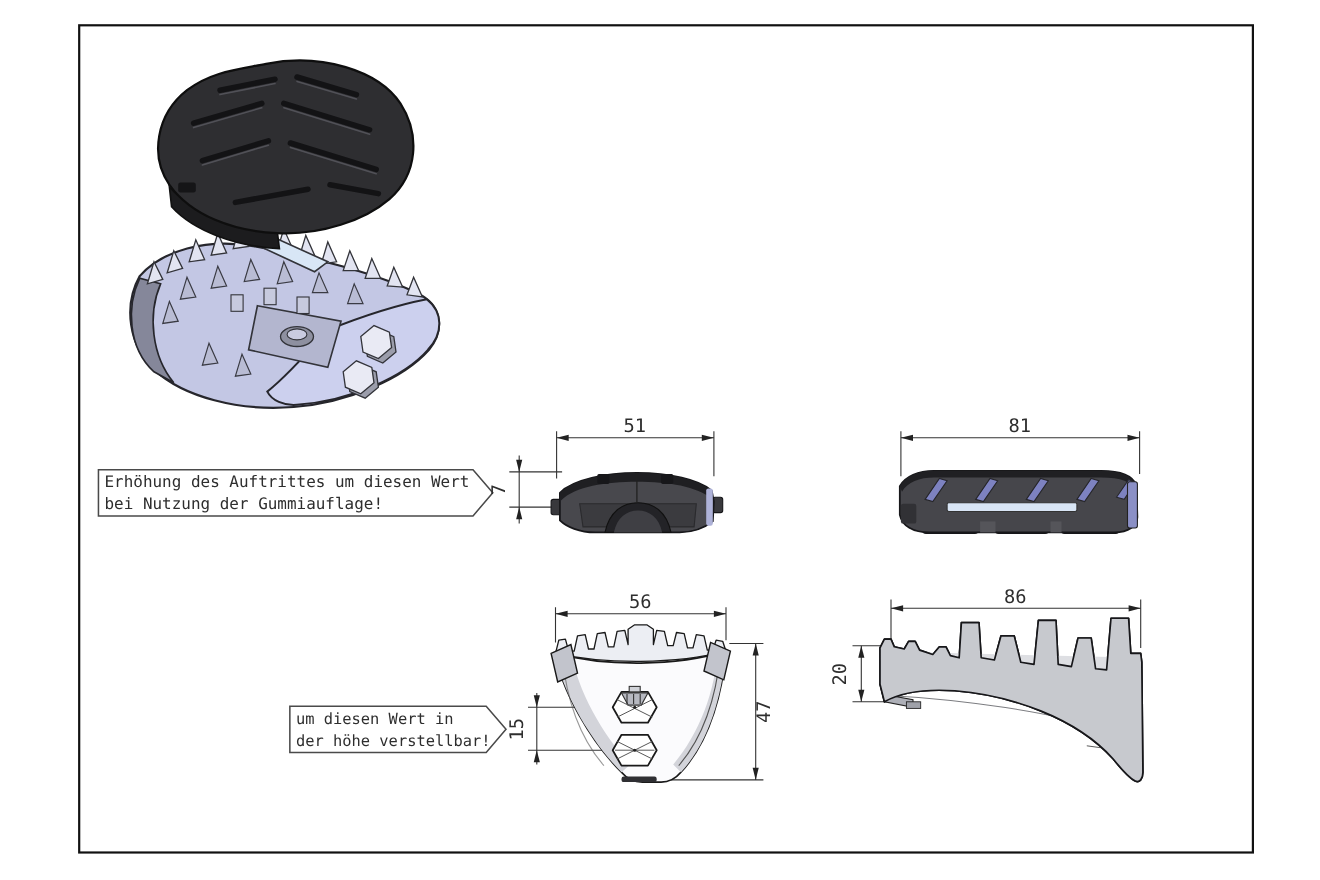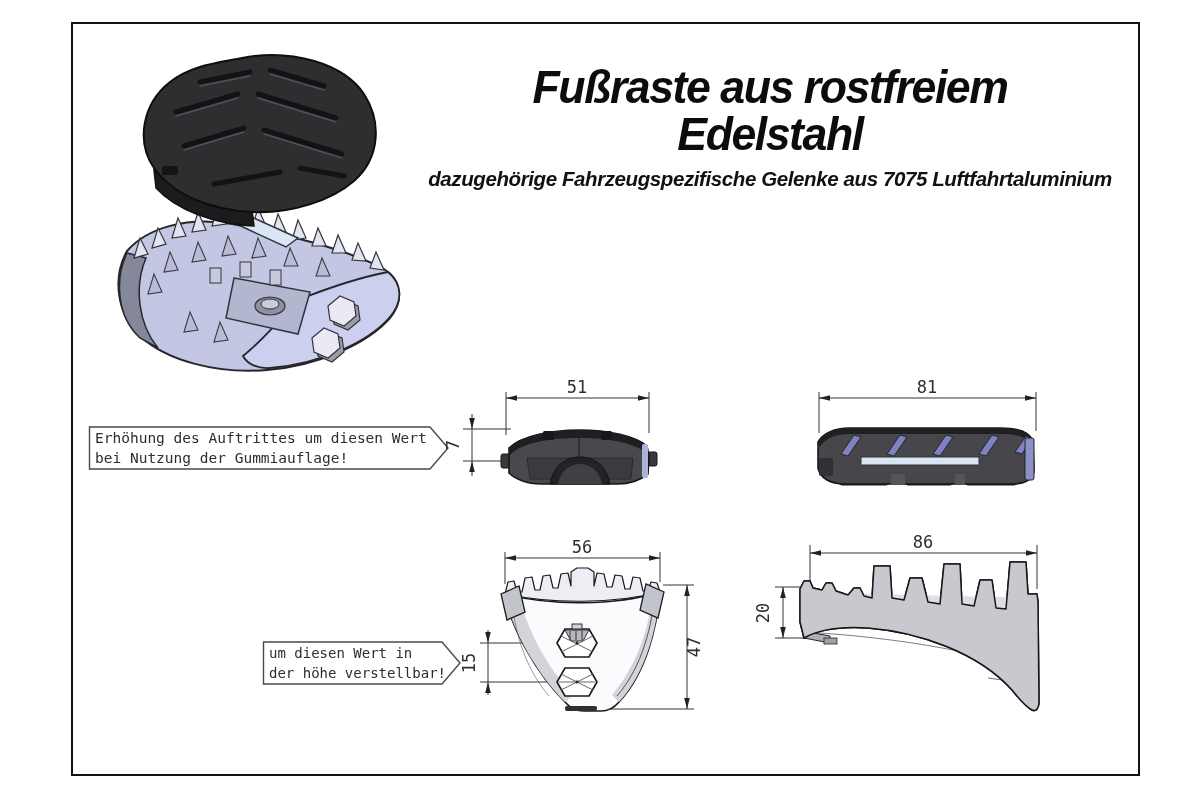--- a/index.html
+++ b/index.html
@@ -27,25 +27,20 @@
   
   .tech{font-family:"DejaVu Sans Mono",monospace;fill:#2e2e2e;}
   svg{display:block;}
 </style>
 </head>
 <body>
 
 <div id="stage">
   <div id="frame"></div>
 
-  <div class="abs" id="title-block">
-    <div class="title-line">Fußraste aus rostfreiem</div>
-    <div class="title-line">Edelstahl</div>
-    <div class="subtitle">dazugehörige Fahrzeugspezifische Gelenke aus 7075 Luftfahrtaluminium</div>
-  </div>
 
   <svg class="abs" style="left:92px;top:46px;" width="345" height="356" viewBox="0 0 345 356">
 
     <g>
       <path d="M35,205 C55,182 95,170 140,178 C185,186 255,203 292,223 C310,234 312,255 298,272
                C275,298 225,320 175,324 C125,328 75,315 48,290 C25,268 20,232 35,205 Z" fill="#c3c7e4" stroke="#26262c" stroke-width="2"></path>
       <path d="M35,207 C23,232 24,270 48,292 L66,302 C46,278 42,240 54,212 Z" fill="#85879a" stroke="#26262c" stroke-width="1.5"></path>
 
       <path d="M296,226 C311,238 311,257 297,272 C276,296 228,318 178,322 C166,323 155,318 151,310
                C169,296 190,272 206,254 C236,242 270,231 296,226 Z" fill="#ccd0ee" stroke="#26262c" stroke-width="1.8"></path>

